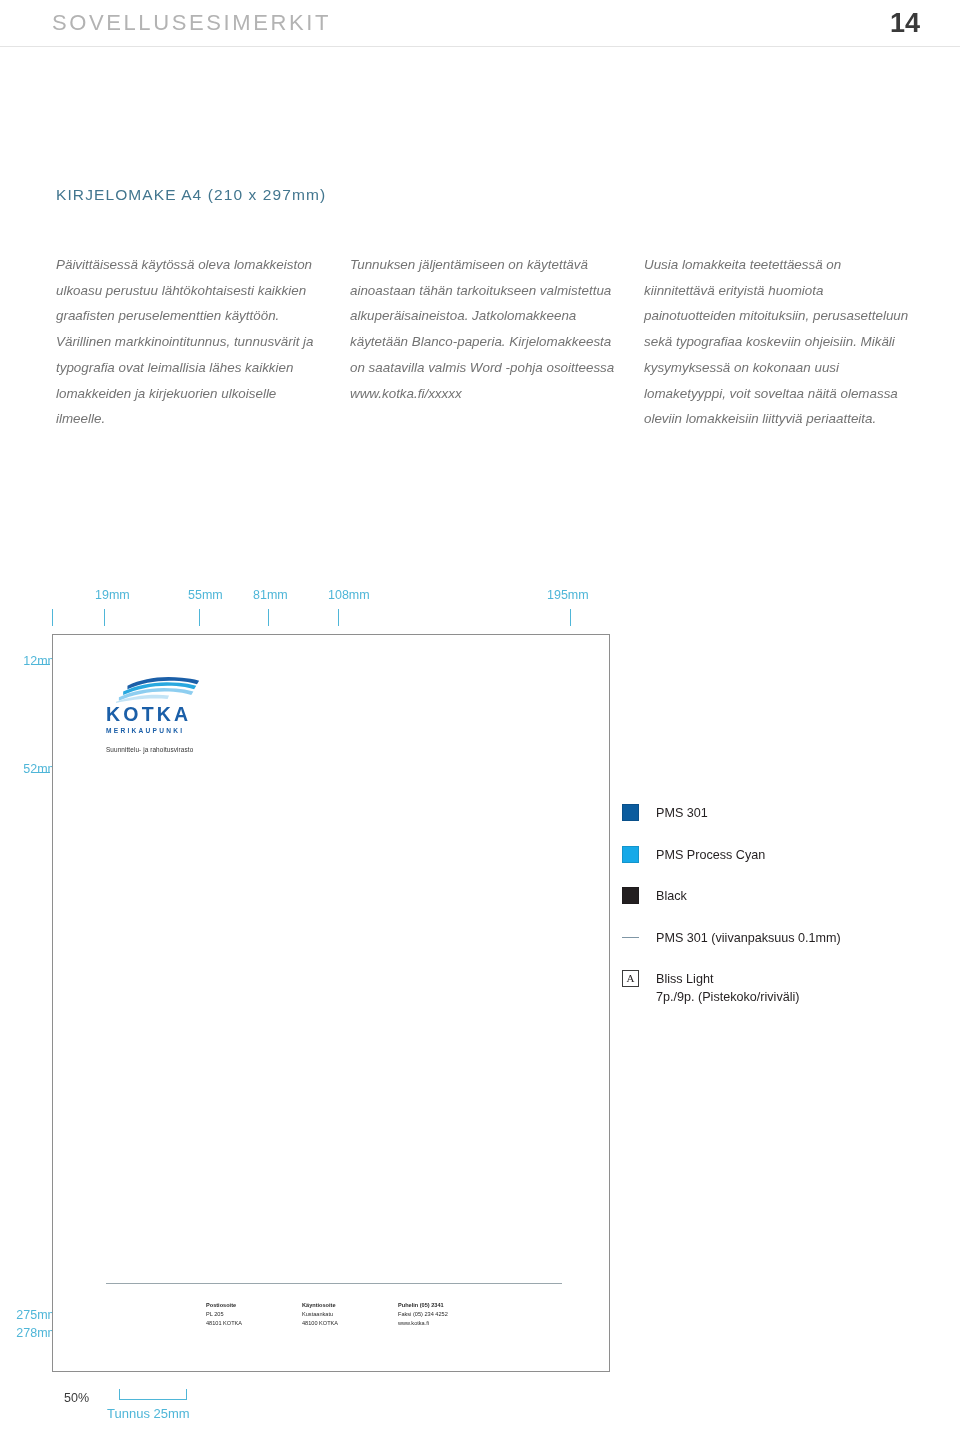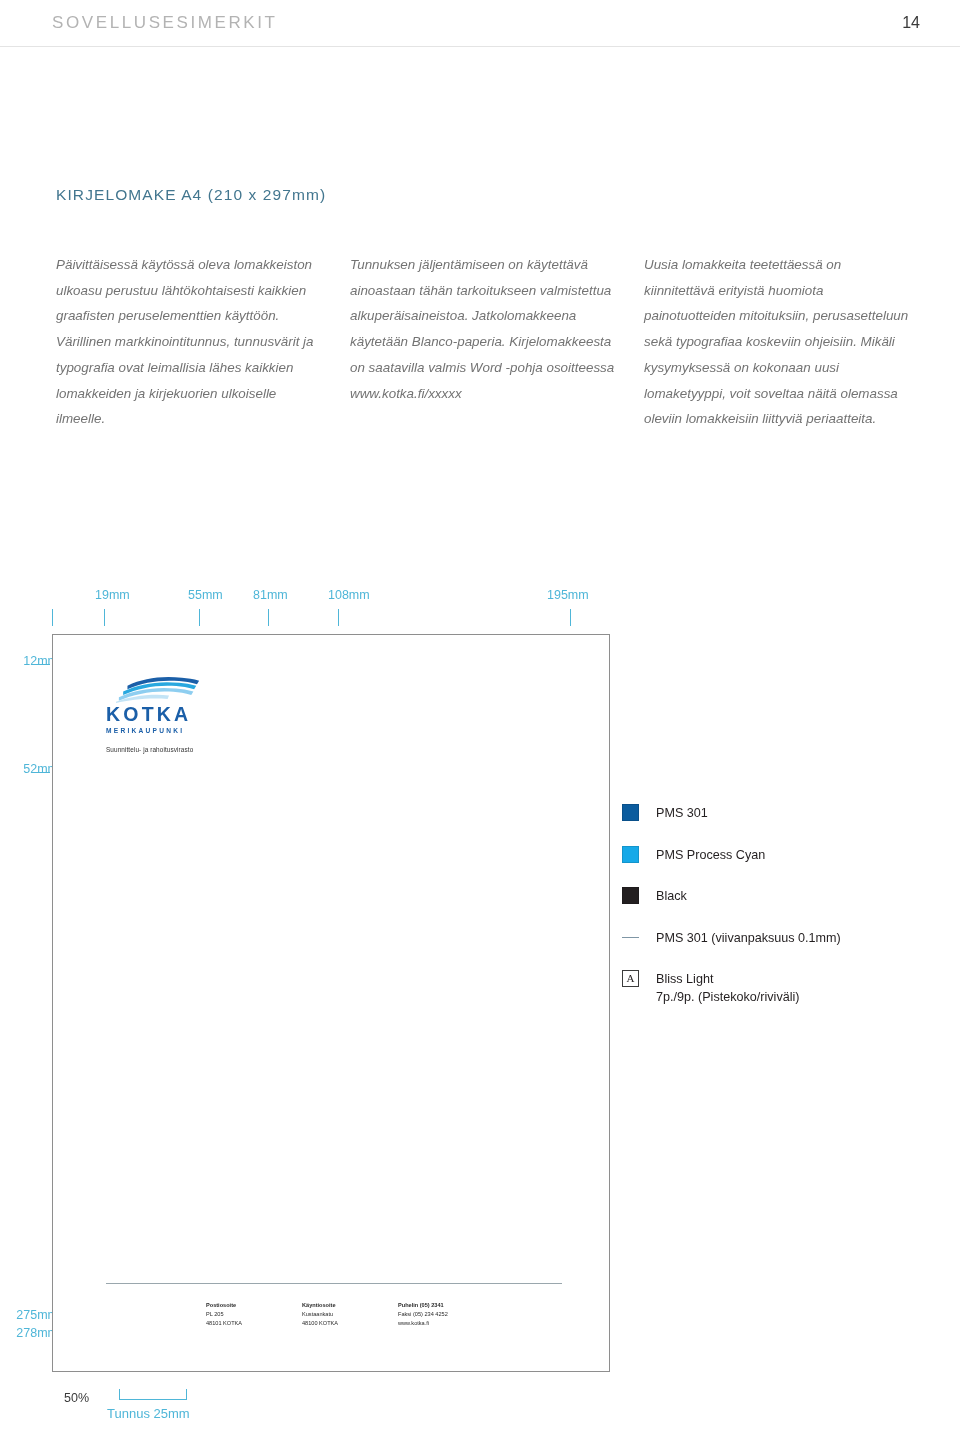--- a/index.html
+++ b/index.html
@@ -19,29 +19,29 @@
     position: absolute;
     top: 0; left: 0;
     width: 960px;
     height: 46px;
     display: flex;
     align-items: center;
     justify-content: space-between;
     padding: 0 40px 0 52px;
   }
   .page-header .kicker {
-    font-size: 17px;
+    font-size: 22px;
     letter-spacing: 2.6px;
     color: #b3b3b3;
     font-weight: 400;
   }
   .page-header .pageno {
-    font-size: 16px;
+    font-size: 27px;
     color: #3a3a3a;
-    font-weight: 400;
+    font-weight: 700;
   }
   .header-rule {
     position: absolute;
     top: 46px; left: 0;
     width: 960px;
     height: 1px;
     background: #e4e4e4;
   }
 
   

